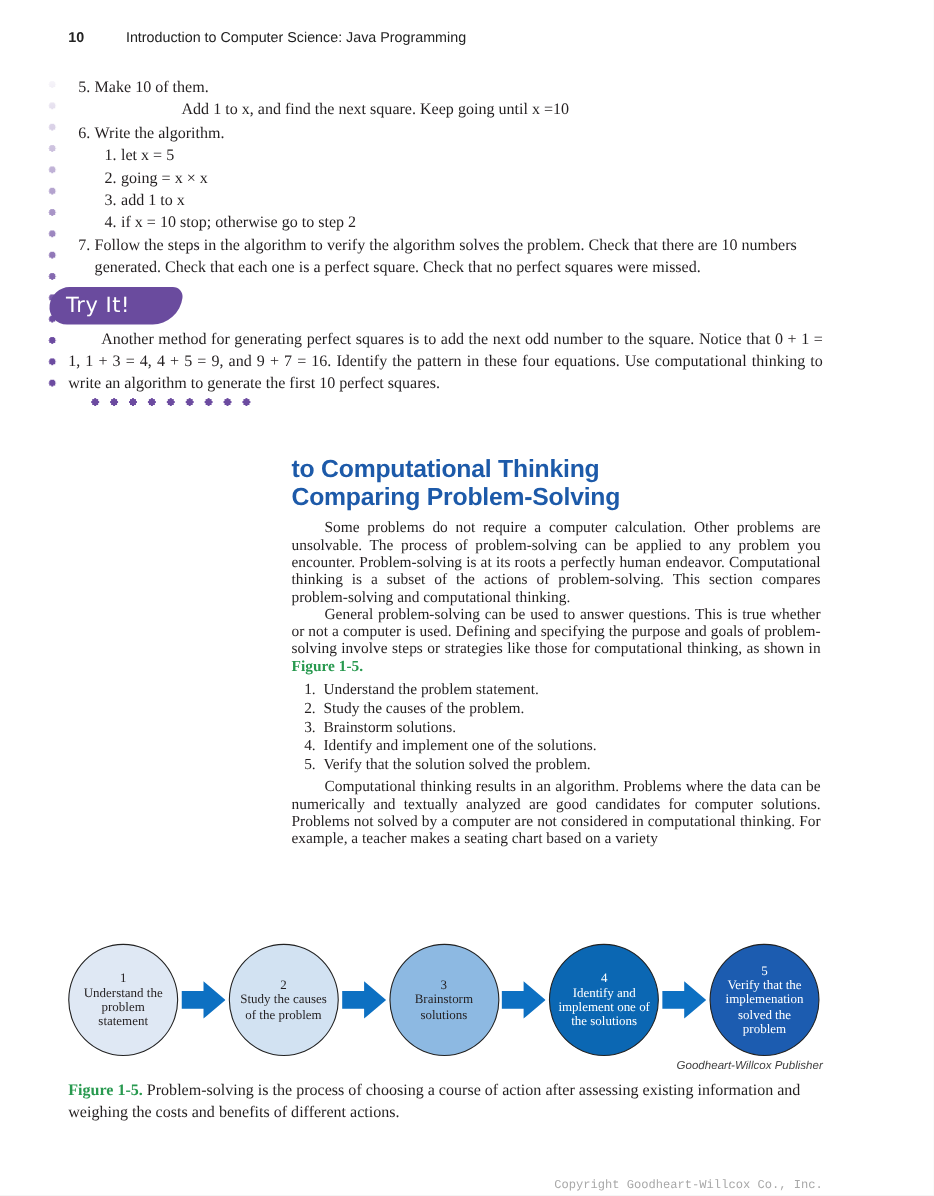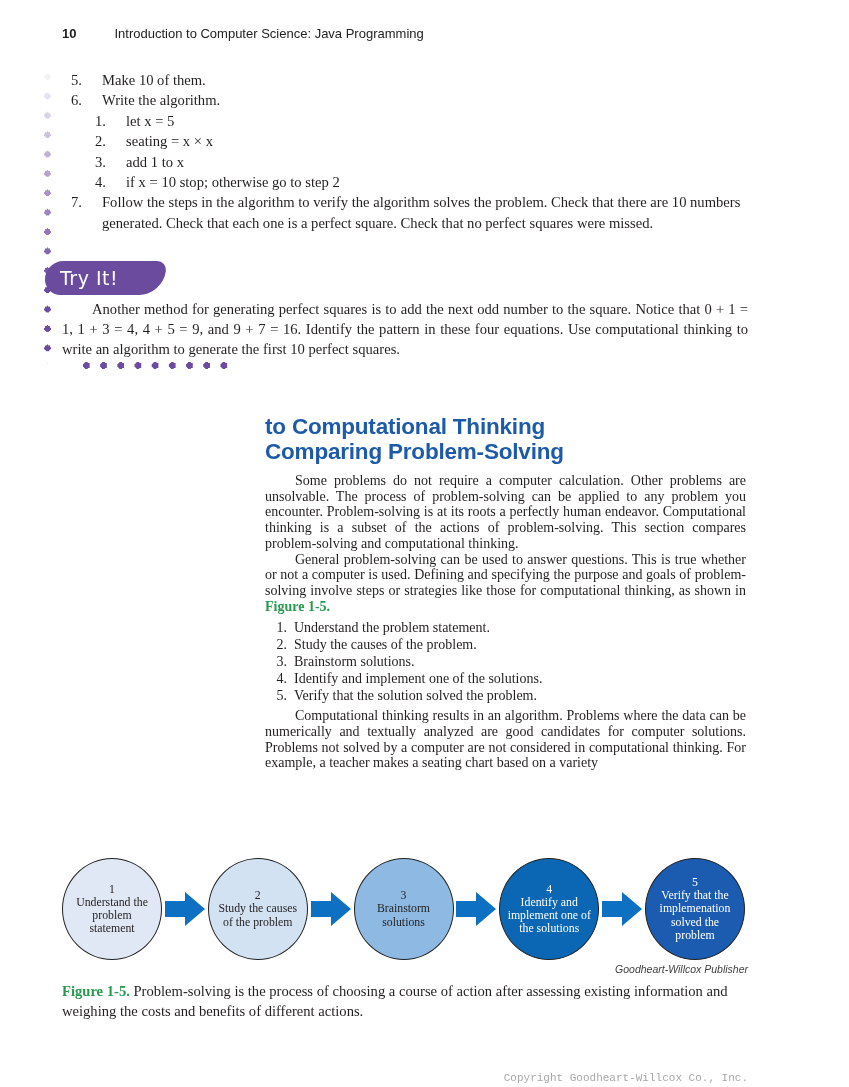--- a/index.html
+++ b/index.html
@@ -29,21 +29,21 @@
     position:absolute; left:82px; top:361px; width:154px; height:9px;
     background-image: radial-gradient(circle 3.4px at 4.5px 4.5px, #6c4ba0 98%, transparent 100%);
     background-size: 17.2px 9px; background-repeat: repeat-x;
   }
 
   
   .toplist { position:absolute; left:62px; top:70px; width:688px;
              font-size:14.6px; line-height:20.4px; }
   .li-row { display:flex; }
   .li-num { flex:0 0 20px; text-align:right; }
-  .li-text { margin-left:20px; }
+  .li-text { margin-left:4px; }
   .sub-line { padding-left:103px; }
   .alg-row { display:flex; padding-left:28px; }
   .alg-num { flex:0 0 16px; text-align:right; }
 
   
   .trybadge {
     position:absolute; left:45px; top:261px; width:120px; height:34px;
     background:#6a4b9e; border-radius:16px 10px 24px 18px;
     transform: skewX(-7deg);
     display:flex; align-items:center; padding-left:15px;
@@ -109,31 +109,32 @@
     <span class="book-title">Introduction to Computer Science: Java Programming</span>
   </div>
 
   <div class="vdots"></div>
 
   <div class="toplist">
     <div class="li-row">
       <span class="li-num">5.</span>
       <span class="li-text">Make 10 of them.</span>
     </div>
+    <div class="sub-line">Add 1 to x, and find the next square. Keep going until x =10</div>
     <div class="li-row">
       <span class="li-num">6.</span>
       <span class="li-text">Write the algorithm.</span>
     </div>
     <div class="alg-row">
       <span class="alg-num">1.</span>
       <span class="li-text">let x = 5</span>
     </div>
     <div class="alg-row">
       <span class="alg-num">2.</span>
-      <span class="li-text">seating = x × x</span>
+      <span class="li-text">going = x × x</span>
     </div>
     <div class="alg-row">
       <span class="alg-num">3.</span>
       <span class="li-text">add 1 to x</span>
     </div>
     <div class="alg-row">
       <span class="alg-num">4.</span>
       <span class="li-text">if x = 10 stop; otherwise go to step 2</span>
     </div>
     <div class="li-row">

